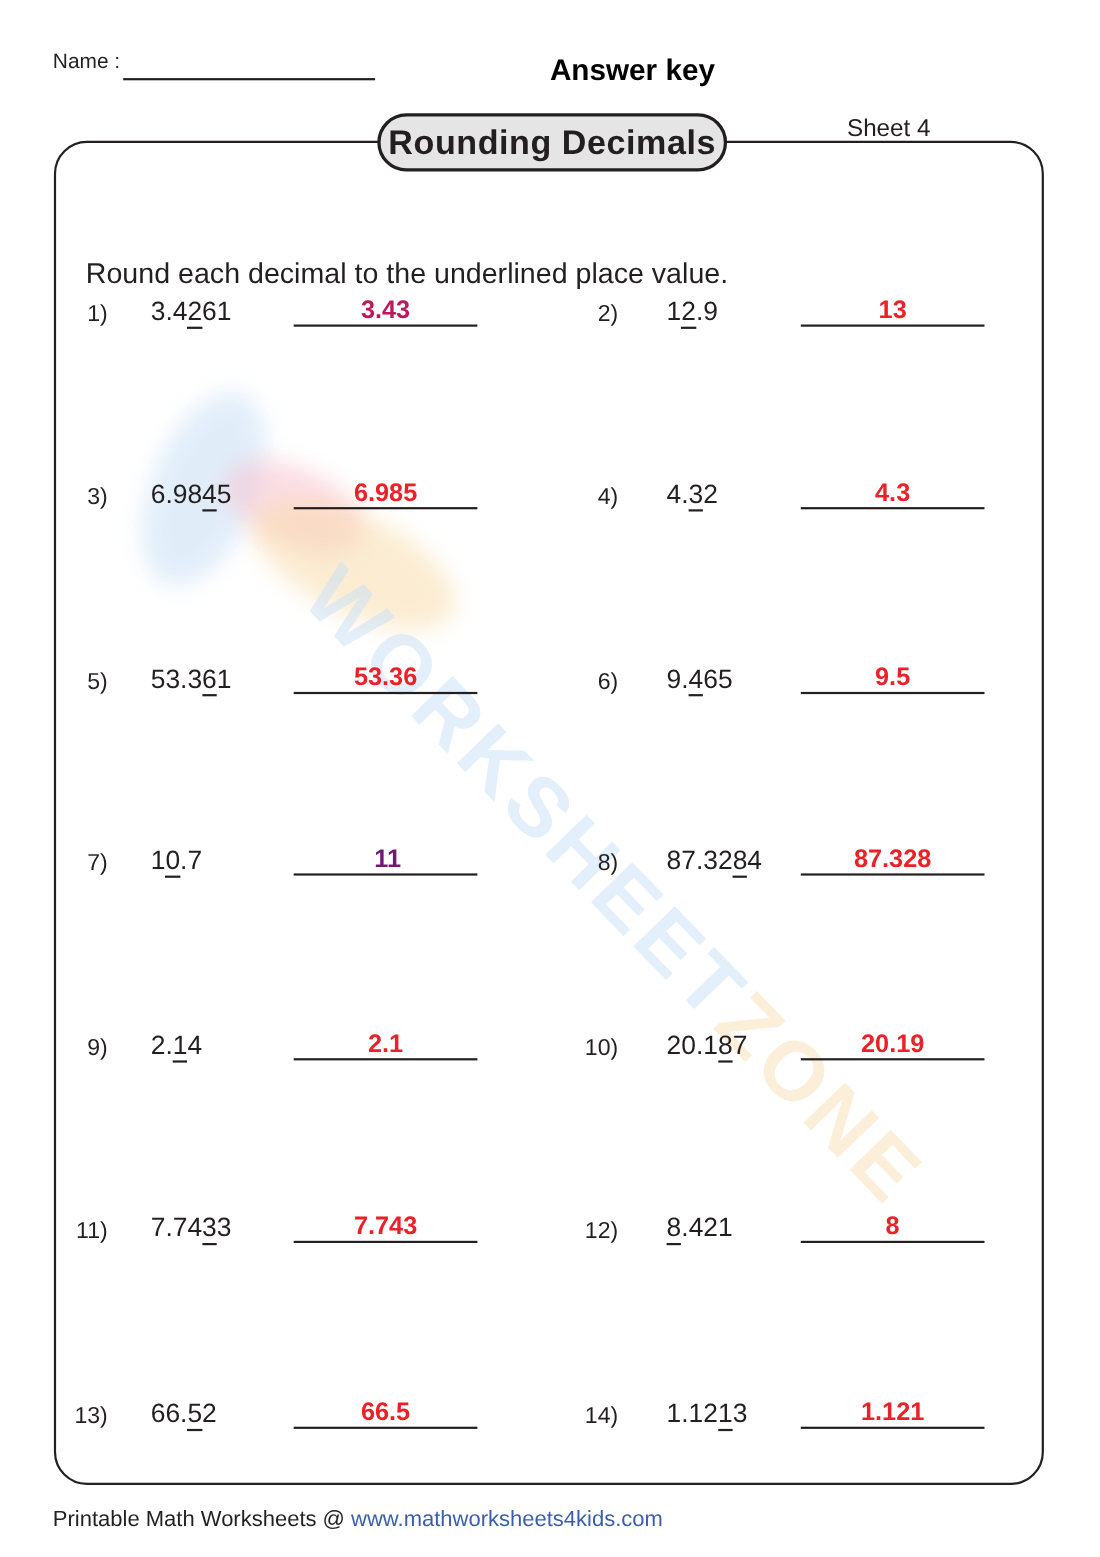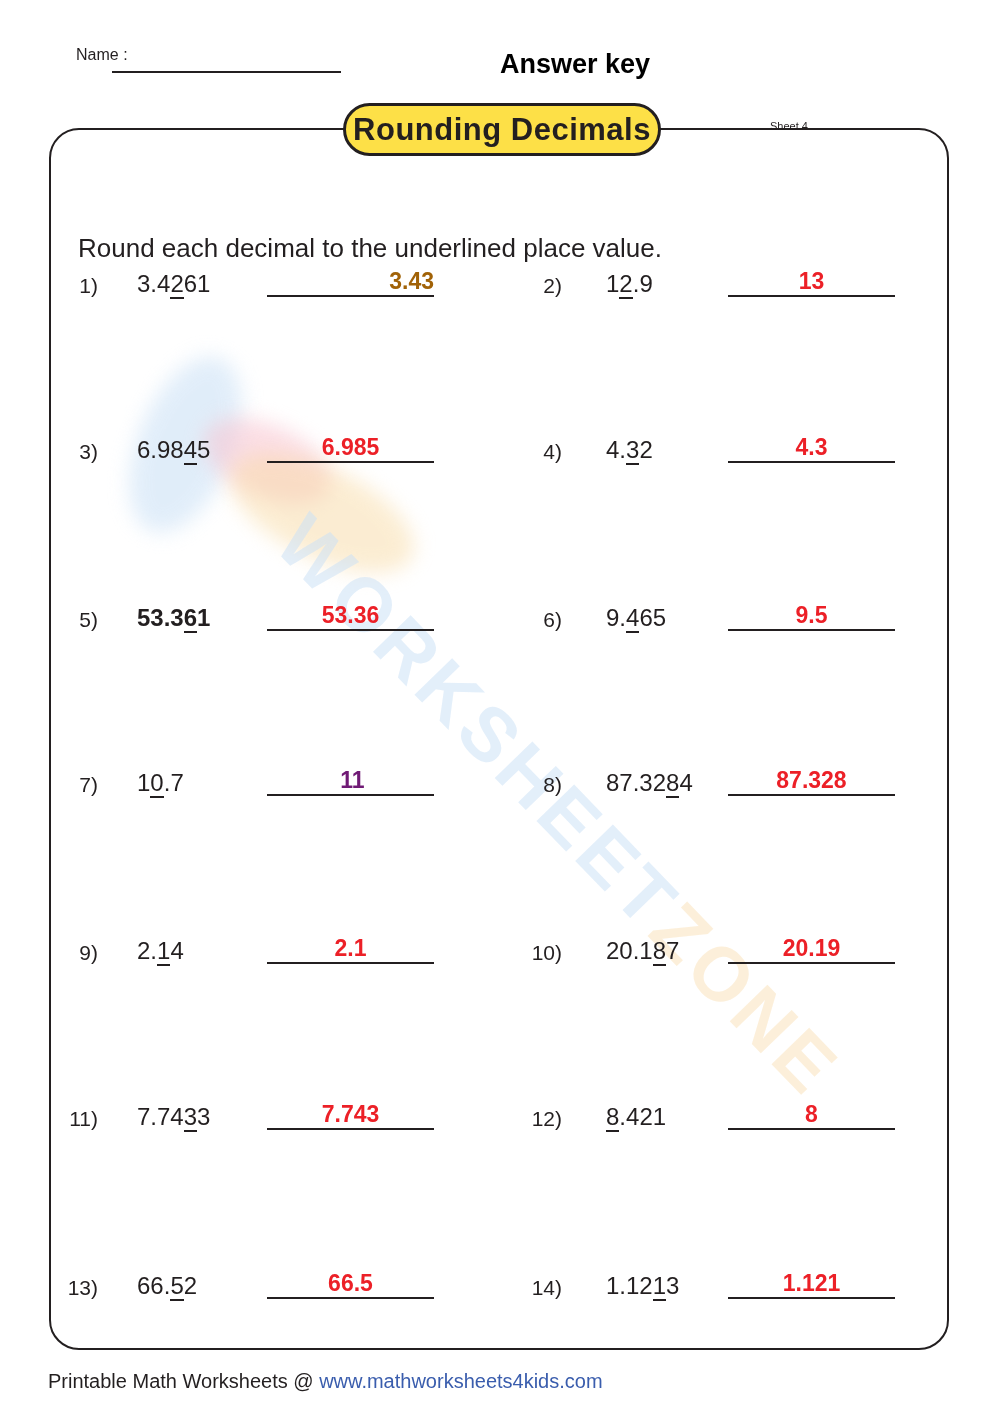--- a/index.html
+++ b/index.html
@@ -3,30 +3,30 @@
 <meta charset="utf-8">
 <style>
   html,body{margin:0;padding:0;background:#ffffff;}
   #page{position:relative;width:1000px;height:1415px;background:#ffffff;overflow:hidden;
         font-family:"Liberation Sans","DejaVu Sans",sans-serif;color:#231f20;}
   
   .wm-blob{position:absolute;border-radius:50%;filter:blur(10px);z-index:1;}
   #wm-text{position:absolute;left:322px;top:498px;transform:rotate(46deg);transform-origin:0 0;
            font-size:76px;font-weight:bold;letter-spacing:5px;white-space:nowrap;opacity:.55;z-index:1;}
   
-  #name-label{position:absolute;left:48px;top:46px;font-size:16px;z-index:2;margin-left:28px;}
+  #name-label{position:absolute;left:48px;top:46px;font-size:19px;z-index:2;}
   #name-line{position:absolute;left:112px;top:71px;width:229px;height:0;border-bottom:2px solid #231f20;z-index:2;}
   #answer-key{position:absolute;left:350px;top:49px;width:300px;text-align:center;
               font-size:27px;font-weight:bold;z-index:2;}
-  #sheet-label{position:absolute;left:770px;top:120px;font-size:11px;z-index:3;}
+  #sheet-label{position:absolute;left:770px;top:104px;font-size:22px;z-index:3;}
   
   #main-box{position:absolute;left:49px;top:128px;width:896px;height:1218px;
             border:2px solid #231f20;border-radius:30px;z-index:2;}
   #title-pill{position:absolute;left:343px;top:103px;width:312px;height:47px;
-              background:#fde047;border:3px solid #231f20;border-radius:27px;z-index:3;
+              background:#e5e5e5;border:3px solid #231f20;border-radius:27px;z-index:3;
               display:flex;align-items:center;justify-content:center;}
   #title-pill span{font-size:31px;font-weight:bold;letter-spacing:0.5px;}
   #instruction{position:absolute;left:78px;top:191px;font-size:26px;z-index:2;margin-top:42px;}
   
   #problems-layer{position:absolute;left:0;top:0;width:1000px;height:1415px;z-index:2;}
   .cell{position:absolute;left:0;top:0;width:1000px;height:1415px;pointer-events:none;}
   .pnum{position:absolute;font-size:21px;line-height:1;text-align:right;}
   .pval{position:absolute;font-size:24px;line-height:1;white-space:nowrap;}
   .under{border-bottom:2px solid #231f20;}
   .aline{position:absolute;height:0;border-top:2px solid #231f20;}
@@ -55,21 +55,21 @@
   <div id="title-pill">
     <span>Rounding Decimals</span>
   </div>
   <div id="instruction">Round each decimal to the underlined place value.</div>
 
   <div id="problems-layer">
   <div class="cell">
     <span class="pnum" style="left: 28px; width: 70px; bottom: 1119px;">1)</span>
     <span class="pval" style="left: 137px; bottom: 1119px;"><span class="pre">3.4</span><span class="under">2</span><span class="post">61</span></span>
     <div class="aline" style="left: 267px; width: 167px; top: 295px;"></div>
-    <span class="ans" style="color: #a16207; left: 267px; width: 167px; bottom: 1122px; text-align: right;">3.43</span>
+    <span class="ans" style="color: #be185d; left: 267px; width: 167px; bottom: 1122px;">3.43</span>
   </div>
 
   <div class="cell">
     <span class="pnum" style="left: 492px; width: 70px; bottom: 1119px;">2)</span>
     <span class="pval" style="left: 606px; bottom: 1119px;"><span class="pre">1</span><span class="under">2</span><span class="post">.9</span></span>
     <div class="aline" style="left: 728px; width: 167px; top: 295px;"></div>
     <span class="ans" style="color: rgb(236, 32, 39); left: 728px; width: 167px; bottom: 1122px;">13</span>
   </div>
 
   <div class="cell">
@@ -81,21 +81,21 @@
 
   <div class="cell">
     <span class="pnum" style="left: 492px; width: 70px; bottom: 953px;">4)</span>
     <span class="pval" style="left: 606px; bottom: 953px;"><span class="pre">4.</span><span class="under">3</span><span class="post">2</span></span>
     <div class="aline" style="left: 728px; width: 167px; top: 461px;"></div>
     <span class="ans" style="color: rgb(236, 32, 39); left: 728px; width: 167px; bottom: 956px;">4.3</span>
   </div>
 
   <div class="cell">
     <span class="pnum" style="left: 28px; width: 70px; bottom: 785px;">5)</span>
-    <span class="pval" style="left: 137px; bottom: 785px; font-weight: bold;"><span class="pre">53.3</span><span class="under">6</span><span class="post">1</span></span>
+    <span class="pval" style="left: 137px; bottom: 785px;"><span class="pre">53.3</span><span class="under">6</span><span class="post">1</span></span>
     <div class="aline" style="left: 267px; width: 167px; top: 629px;"></div>
     <span class="ans" style="color: rgb(236, 32, 39); left: 267px; width: 167px; bottom: 788px;">53.36</span>
   </div>
 
   <div class="cell">
     <span class="pnum" style="left: 492px; width: 70px; bottom: 785px;">6)</span>
     <span class="pval" style="left: 606px; bottom: 785px;"><span class="pre">9.</span><span class="under">4</span><span class="post">65</span></span>
     <div class="aline" style="left: 728px; width: 167px; top: 629px;"></div>
     <span class="ans" style="color: rgb(236, 32, 39); left: 728px; width: 167px; bottom: 788px;">9.5</span>
   </div>

